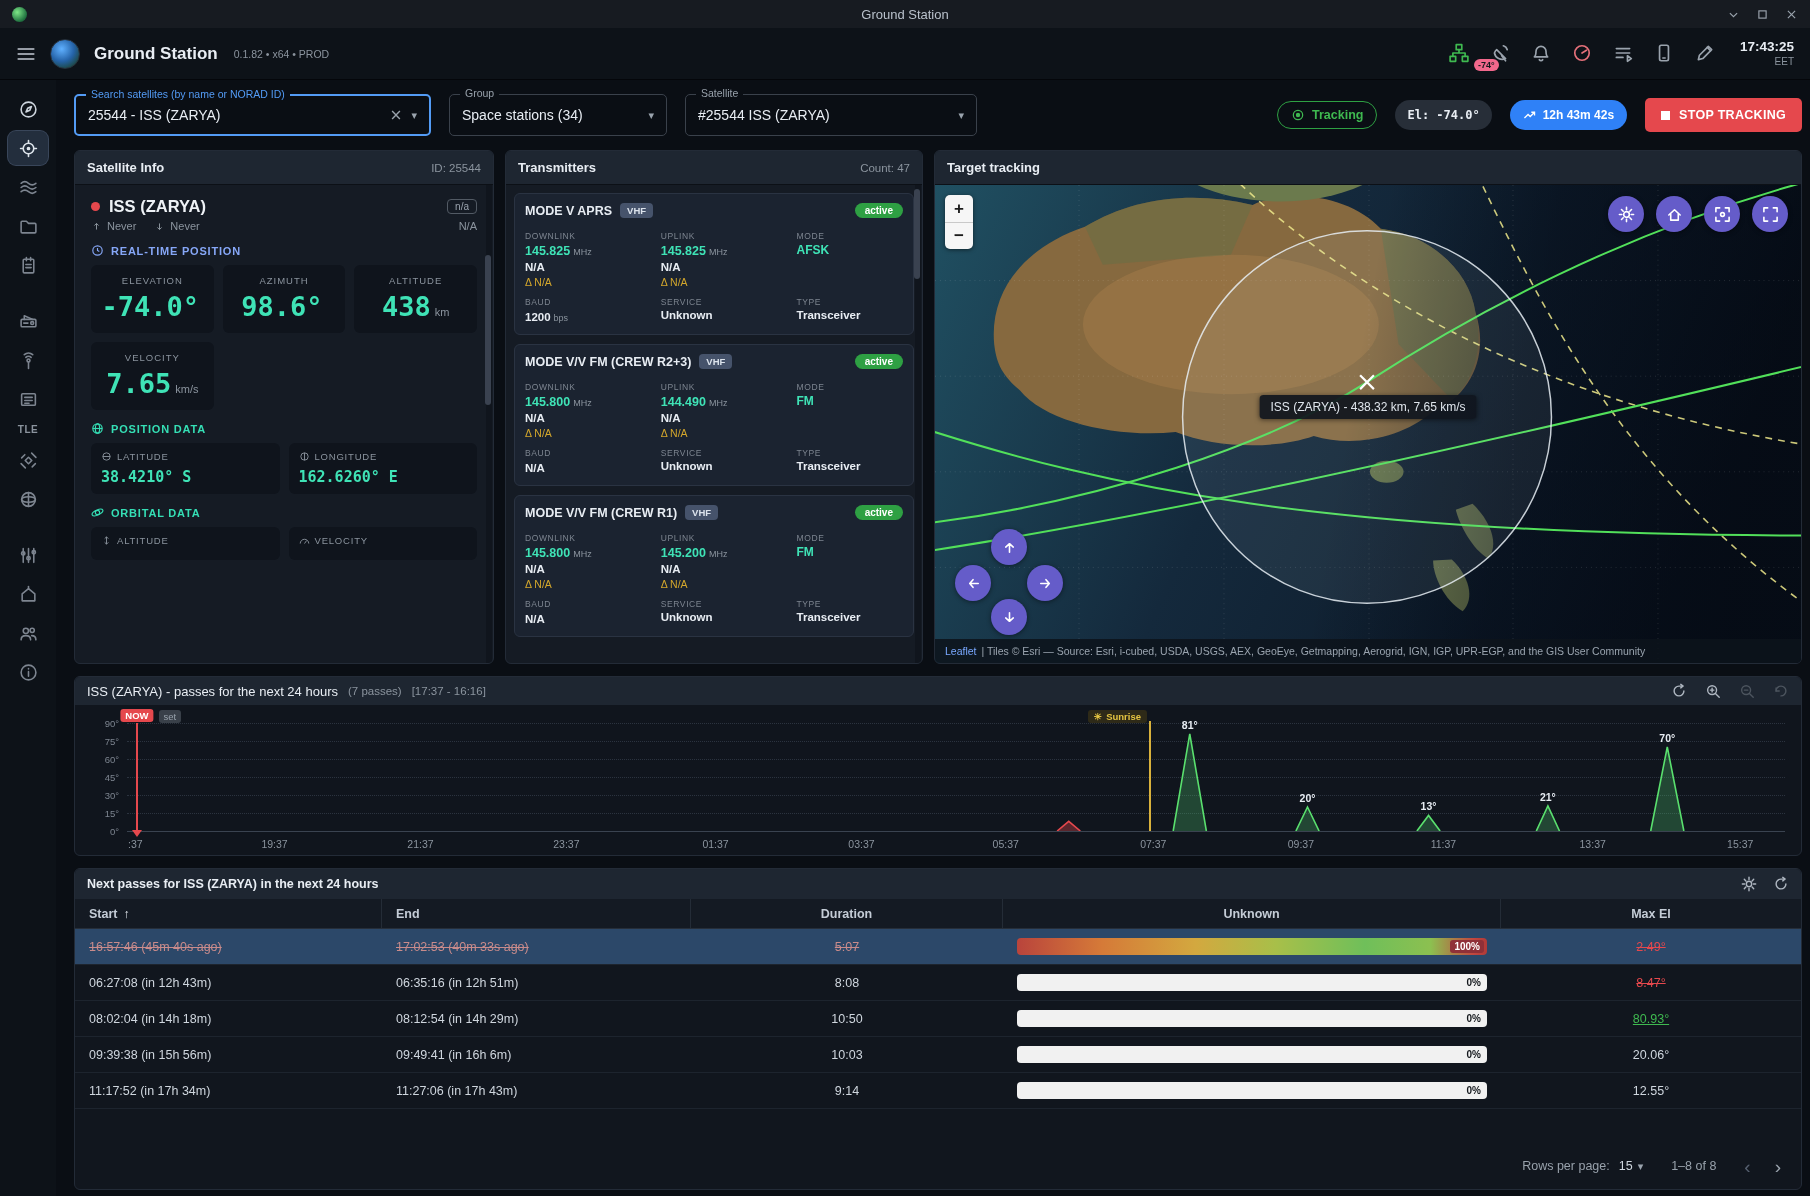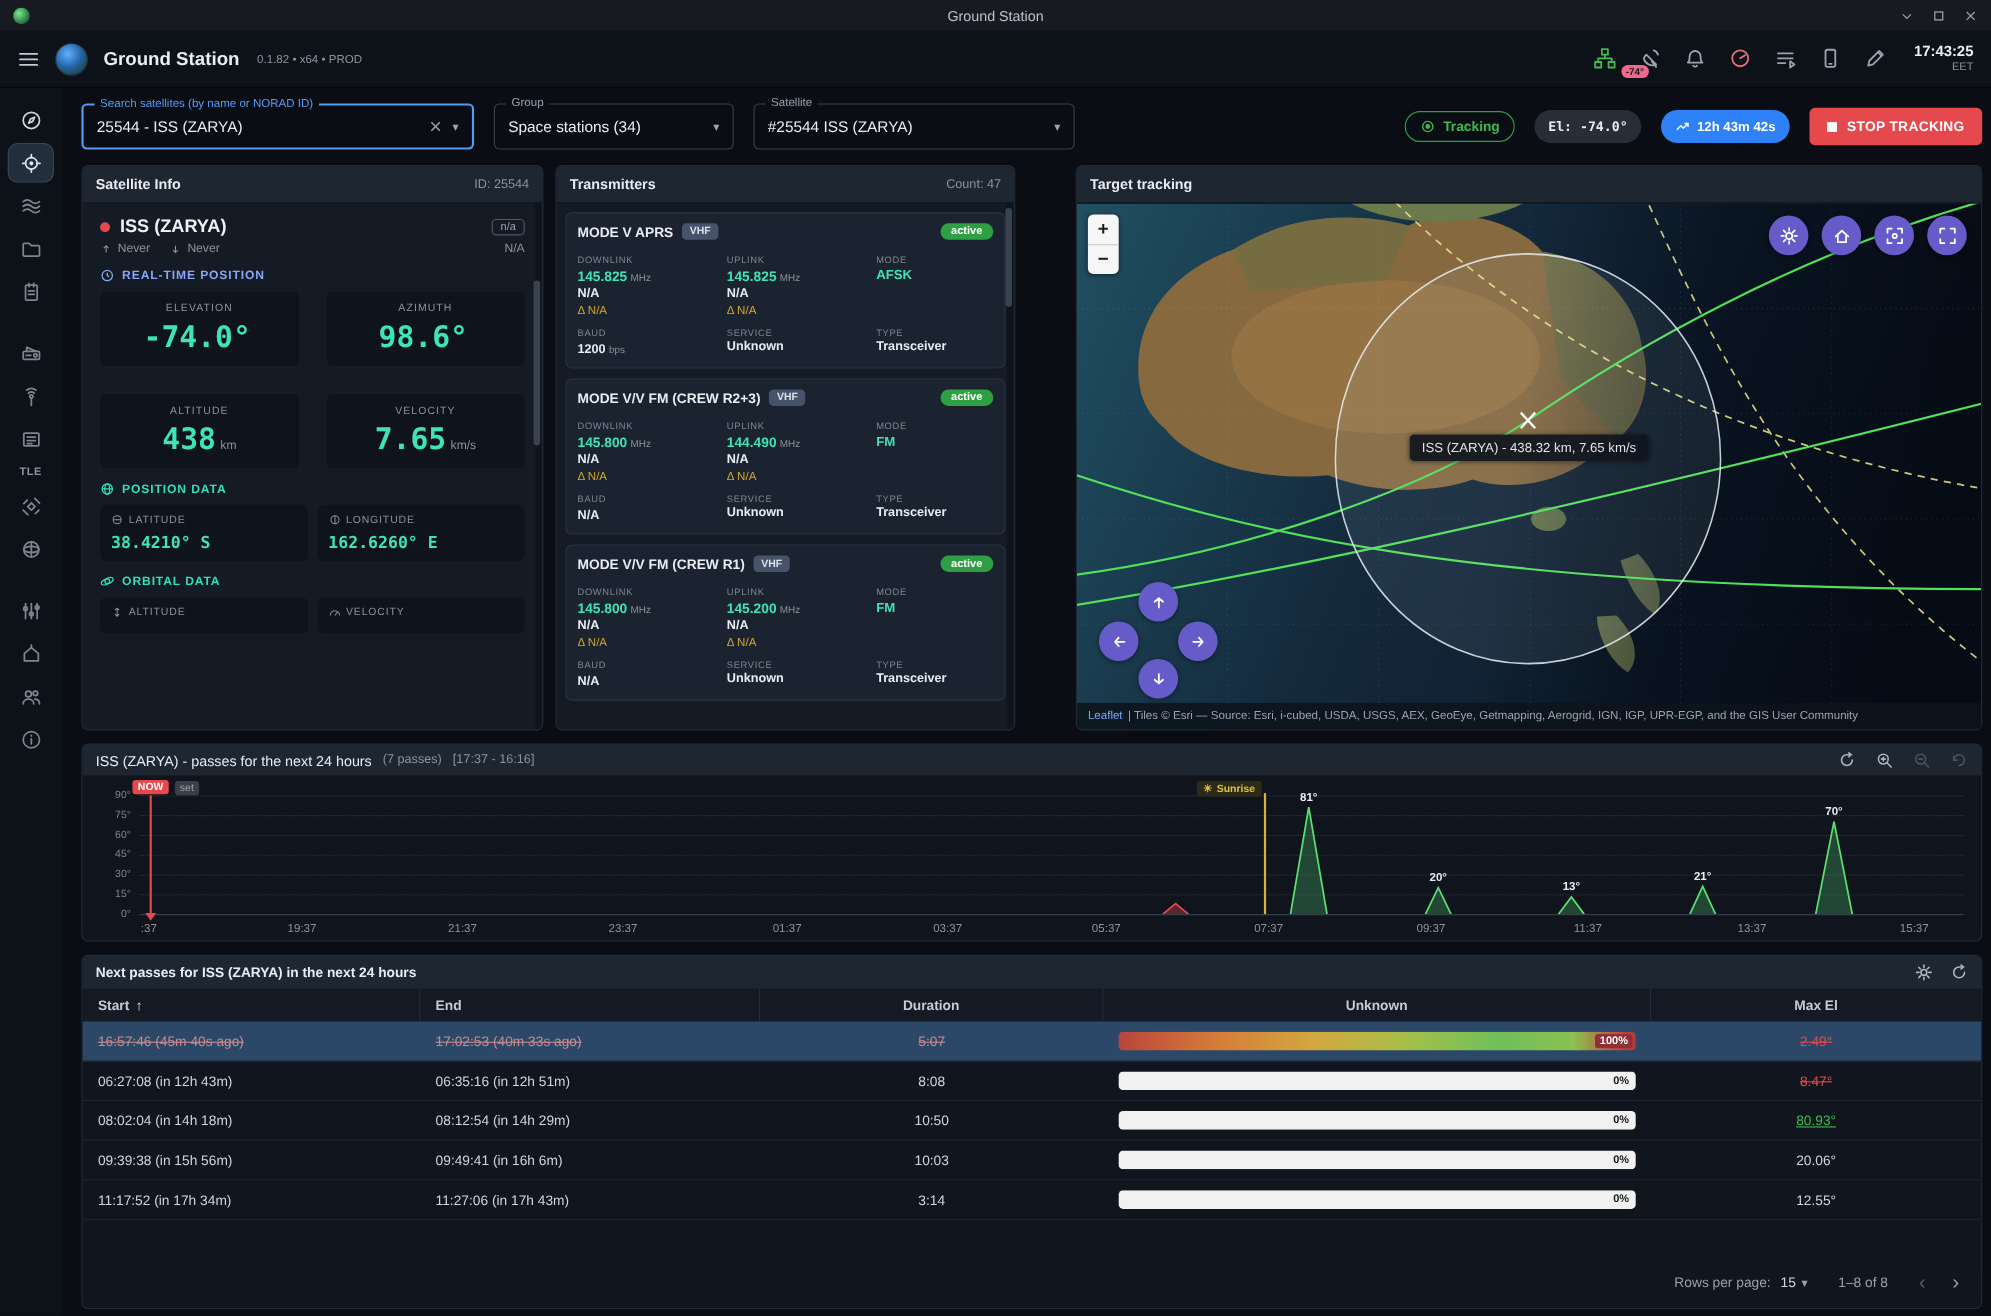--- a/index.html
+++ b/index.html
@@ -67,37 +67,37 @@
   .stop-sq { width:9px; height:9px; background:#fff; }
 
   
   .panels { display:flex; gap:11px; height:514px; flex:none; }
   .panel { background:#151b24; border:1px solid #232b37; border-radius:6px; overflow:hidden; display:flex; flex-direction:column; position:relative; }
   .panel-header { height:34px; background:#1e2631; display:flex; align-items:center; justify-content:space-between; padding:0 12px; flex:none; border-bottom:1px solid #0c1016; }
   .panel-title { font-size:13px; font-weight:bold; color:#e8edf3; }
   .panel-meta { font-size:11.5px; color:#8b949e; }
   .p-satinfo { width:420px; flex:none; }
   .p-tx { width:418px; flex:none; }
-  .p-map { flex:1;margin-left:44px; }
+  .p-map { flex:1; }
 
   
   .sat-body { padding:10px 16px; overflow:hidden; position:relative; flex:1; }
   .sat-name-row { display:flex; align-items:center; gap:9px; margin:2px 0 4px; }
   .sat-dot { width:9px; height:9px; border-radius:50%; background:#e5484d; flex:none; }
   .sat-name { font-size:16.5px; font-weight:bold; color:#eef2f6; }
   .na-chip { margin-left:auto; border:1px solid #525a64; color:#9aa3ad; font-size:10px; padding:1px 7px; border-radius:4px; }
   .sat-sub { display:flex; gap:18px; color:#8b949e; font-size:11px; margin:4px 0 12px; align-items:center; }
   .sat-sub .mini { display:flex; gap:5px; align-items:center; }
   .sat-sub svg { width:11px; height:11px; stroke:currentColor; fill:none; stroke-width:1.6; }
   .sat-sub .right { margin-left:auto; }
   .section-head { display:flex; align-items:center; gap:7px; font-size:11px; font-weight:bold; letter-spacing:.8px; margin:12px 0 8px; }
   .section-head svg { width:13px; height:13px; stroke:currentColor; fill:none; stroke-width:1.6; }
   .section-head.blue { color:#86a7f7; }
   .section-head.teal { color:#35dfb5; }
-  .stats-grid { display:grid; grid-template-columns:1fr 1fr; gap:25px; }
+  .stats-grid { display:grid; grid-template-columns:1fr 1fr 1fr; gap:9px; }
   .stat-box { background:#0f141c; border-radius:6px; padding:10px 8px 13px; text-align:center; }
   .stat-label { font-size:9.5px; color:#8b949e; letter-spacing:1px; margin-bottom:7px; }
   .stat-value { font-family:"DejaVu Sans Mono",monospace; font-size:27px; font-weight:bold; color:#3fe3b6; line-height:1; }
   .stat-unit { font-size:11px; color:#8b949e; margin-left:4px; font-weight:normal; font-family:"Liberation Sans",sans-serif; }
   .pos-grid { display:grid; grid-template-columns:1fr 1fr; gap:9px; }
   .pos-box { background:#0f141c; border-radius:6px; padding:8px 10px; }
   .pos-label { display:flex; align-items:center; gap:5px; font-size:9.5px; color:#8b949e; letter-spacing:.8px; margin-bottom:6px; }
   .pos-label svg { width:11px; height:11px; stroke:currentColor; fill:none; stroke-width:1.5; }
   .pos-value { font-family:"DejaVu Sans Mono",monospace; font-size:15px; font-weight:bold; color:#3fe3b6; }
   .vtrack { position:absolute; right:1px; top:0; bottom:0; width:6px; background:#10151d; }
@@ -954,21 +954,21 @@
         <div class="td">
             <div class="pbar">
               <span class="plabel0">0%</span>
             </div>
           </div>
         <div class="td center">20.06°</div>
       </div>
       <div class="trow tcols">
         <div class="td">11:17:52 (in 17h 34m)</div>
         <div class="td">11:27:06 (in 17h 43m)</div>
-        <div class="td center">3:14</div>
+        <div class="td center">9:14</div>
         <div class="td">
             <div class="pbar">
               <span class="plabel0">0%</span>
             </div>
           </div>
         <div class="td center">12.55°</div>
       </div>
 
       <div class="tfoot">
         <div class="rpp">

